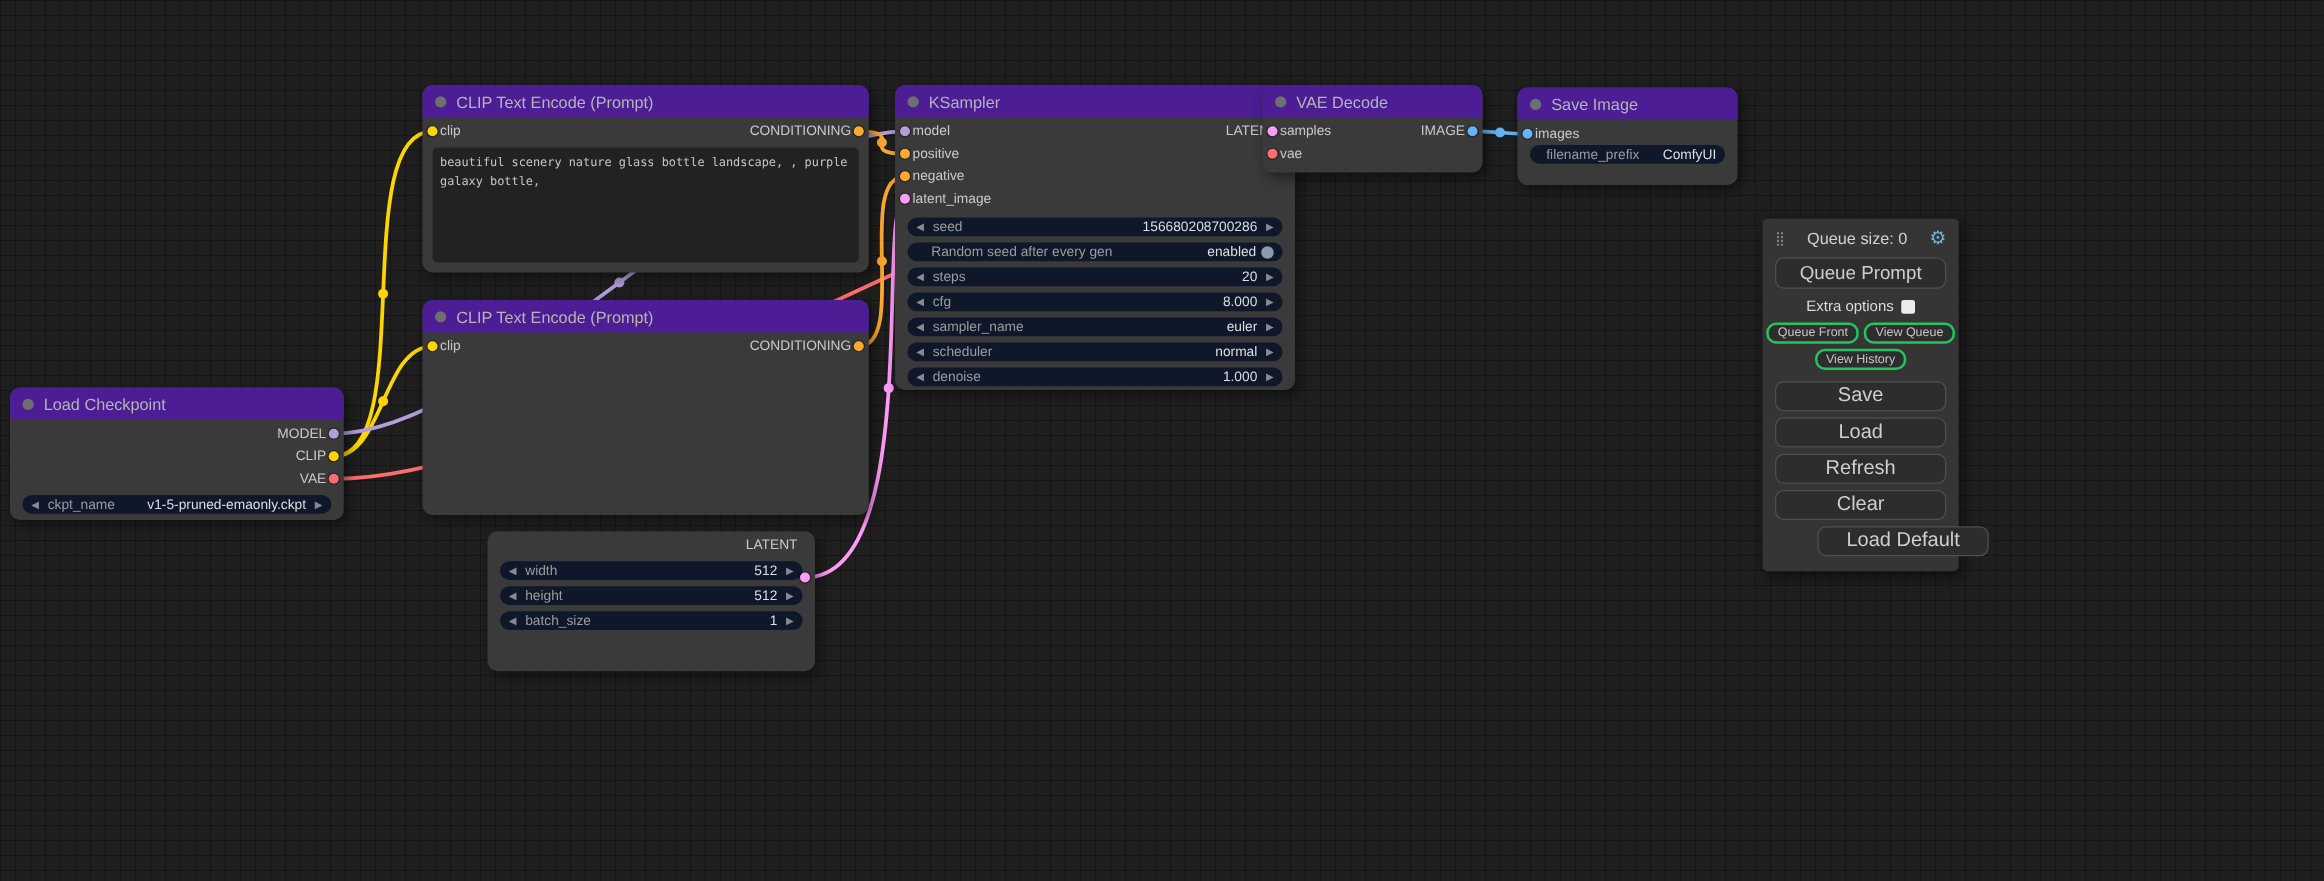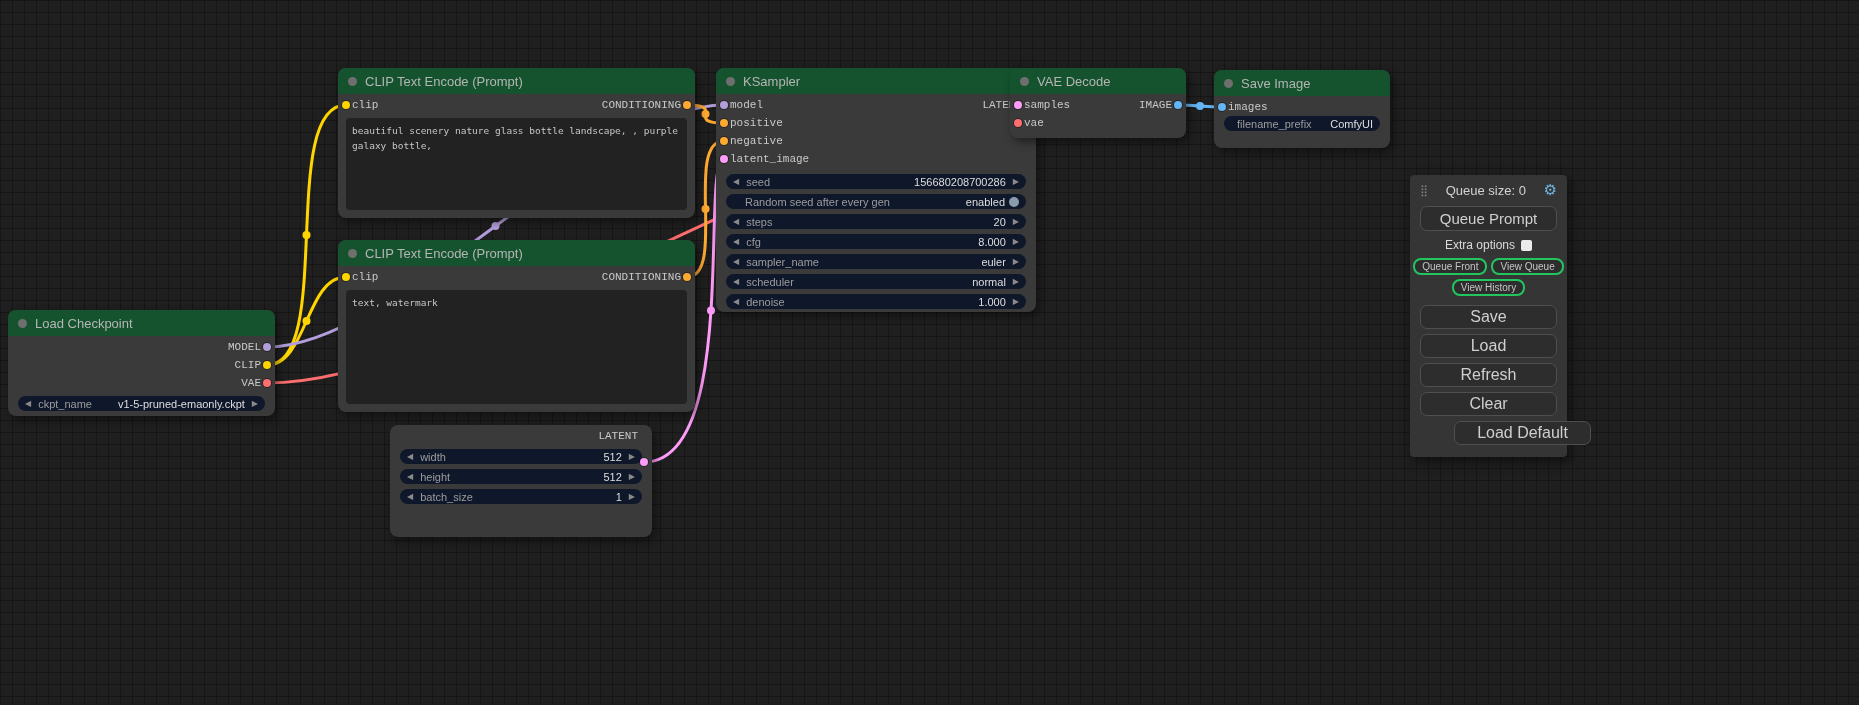--- a/index.html
+++ b/index.html
@@ -18,26 +18,26 @@
     background-size:12px 12px;
   }
   svg.wires { position:absolute; left:0; top:0; z-index:1; }
   svg.wires path { fill:none; stroke-width:3; stroke-linecap:round; }
 
   .node {
     position:absolute; background:#3a3a3a; border-radius:8px;
     box-shadow:3px 4px 10px rgba(0,0,0,0.45); z-index:2;
   }
   .node-header {
-    height:26px; background:#14532d; border-radius:8px 8px 0 0;
+    height:26px; background:#4c1d95; border-radius:8px 8px 0 0;
     display:flex; align-items:center; gap:8px; padding:0 10px;
   }
   .collapse-dot { width:9px; height:9px; border-radius:50%; background:#6f6f6f; flex:0 0 auto; }
   .node-title { font-size:13px; color:#b5b5b5; white-space:nowrap; }
-  .ports { margin-top:2px;font-family:Liberation Mono, monospace; }
+  .ports { margin-top:2px; }
   .port-row { height:18px; display:flex; align-items:center; padding:0 14px; font-size:11px; color:#c9c9c9; }
   .out-label { margin-left:auto; }
   .dot { position:absolute; width:8px; height:8px; border-radius:50%; z-index:3; box-shadow:0 0 0 1px rgba(0,0,0,0.35); }
   .dot.in { left:4px; } .dot.out { right:4px; }
 
   .widget {
     height:15px; background:#0f172a; border-radius:8px; margin:0 10px 5px;
     display:flex; align-items:center; padding:0 7px; font-size:11px; color:#aaa;
   }
   .widget .arrow { font-size:8px; color:#8a8a8a; line-height:1; cursor:pointer; }
@@ -150,21 +150,20 @@
     <div class="node-header">
       <span class="collapse-dot"></span>
       <span class="node-title">CLIP Text Encode (Prompt)</span>
     </div>
     <div class="ports">
       <div class="port-row">
         <span>clip</span>
         <span class="out-label">CONDITIONING</span>
       </div>
     </div>
-    <textarea class="prompt" style="height: 114px;" spellcheck="false">text, watermark</textarea>
     <span class="dot in" style="top: 33px; background: rgb(255, 213, 0);"></span>
     <span class="dot out" style="top: 33px; background: rgb(255, 169, 49);"></span>
   </div>
 
   <div class="node" style="left:716px;top:68px;width:320px;height:244px;">
     <div class="node-header">
       <span class="collapse-dot"></span>
       <span class="node-title">KSampler</span>
     </div>
     <div class="ports">

